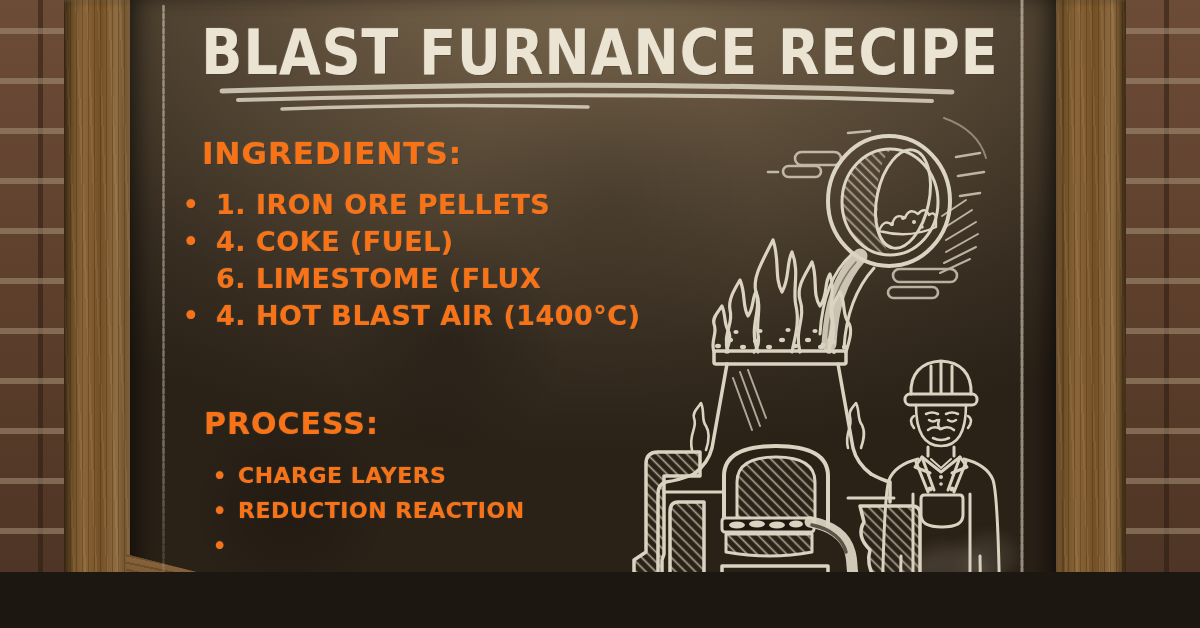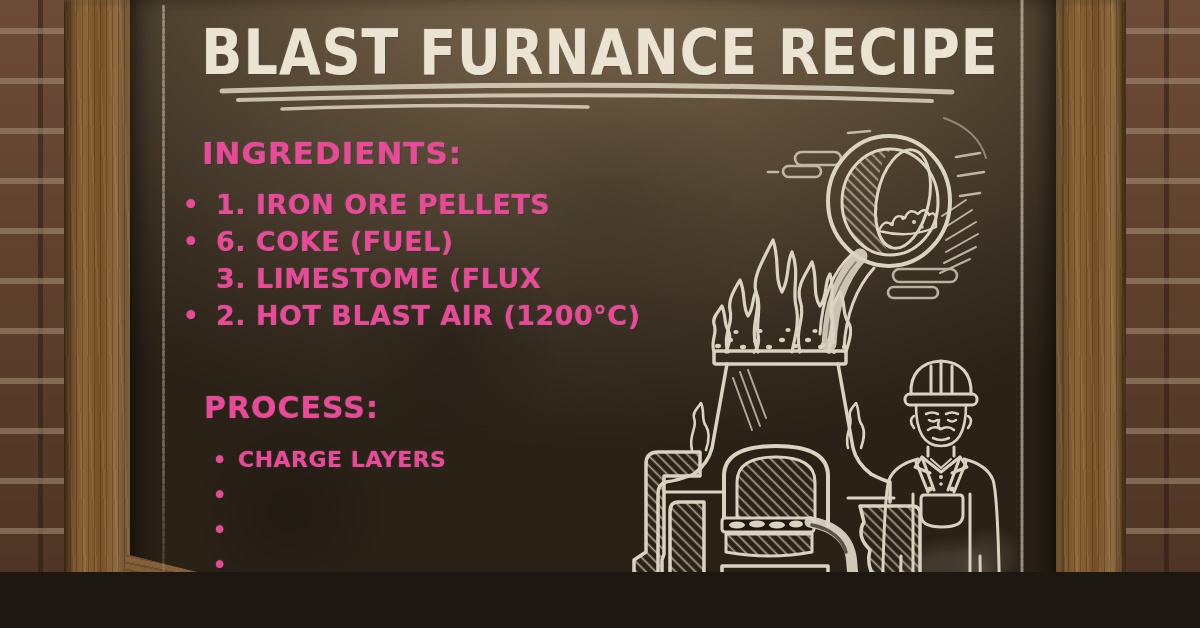--- a/index.html
+++ b/index.html
@@ -34,27 +34,27 @@
     background-color:#322a1f;
     background-image:
       radial-gradient(circle 160px at 320px 340px, rgba(0,0,0,.20), transparent 72%),
       radial-gradient(circle 140px at 160px 510px, rgba(0,0,0,.18), transparent 70%),
       radial-gradient(circle 200px at 480px 200px, rgba(0,0,0,.12), transparent 75%),
       radial-gradient(ellipse 95% 85% at 51% -8%, #7c6a50 0%, #685741 26%, #4e4130 52%, #372d21 74%, #2a2117 94%);
     box-shadow:inset 16px 0 24px -12px rgba(0,0,0,.6),
                inset -16px 0 24px -12px rgba(0,0,0,.6),
                inset 0 -24px 46px -20px rgba(0,0,0,.5);}
   
-  .chalk{color:#ec4899;text-shadow:0 0 1.5px rgba(240,233,218,.38),1px 1px 0 rgba(0,0,0,.28);}
+  .chalk{color:#f97316;text-shadow:0 0 1.5px rgba(240,233,218,.38),1px 1px 0 rgba(0,0,0,.28);}
   #title{position:absolute;left:165px;top:16px;width:870px;text-align:center;
     font-size:54px;font-weight:700;letter-spacing:1px;color:#ece4d3;
     transform:scaleY(1.15);transform-origin:top center;white-space:nowrap;}
   .list-block{position:absolute;}
   #ingredients{left:180px;top:136px;width:470px;}
-  #process{left:180px;top:392px;width:470px;}
+  #process{left:180px;top:408px;width:470px;}
   .list-heading{font-size:31px;font-weight:700;letter-spacing:1px;line-height:34px;padding-left:22px;}
   #process .list-heading{font-size:30px;line-height:32px;padding-left:24px;}
   .rows{margin-top:16px;}
   #process .rows{margin-top:18px;}
   .row{display:flex;align-items:center;height:37px;}
   #process .row{height:35px;padding-left:30px;}
   .bullet{width:34px;font-size:30px;line-height:1;padding-left:2px;}
   #process .bullet{width:26px;font-size:26px;}
   .item-text{font-size:27px;font-weight:700;letter-spacing:.5px;white-space:nowrap;}
   #process .item-text{font-size:22px;}
@@ -77,42 +77,43 @@
 
   <div id="ingredients" class="list-block">
     <div class="list-heading chalk">INGREDIENTS:</div>
     <div class="rows">
       <div class="row">
         <span class="bullet chalk">•</span>
         <span class="item-text chalk">1. IRON ORE PELLETS</span>
       </div>
       <div class="row">
         <span class="bullet chalk">•</span>
-        <span class="item-text chalk">6. COKE (FUEL)</span>
+        <span class="item-text chalk">4. COKE (FUEL)</span>
       </div>
       <div class="row">
         <span class="bullet chalk"></span>
-        <span class="item-text chalk">3. LIMESTOME (FLUX</span>
-      </div>
-      <div class="row">
-        <span class="bullet chalk">•</span>
-        <span class="item-text chalk">2. HOT BLAST AIR (1200°C)</span>
+        <span class="item-text chalk">6. LIMESTOME (FLUX</span>
+      </div>
+      <div class="row">
+        <span class="bullet chalk">•</span>
+        <span class="item-text chalk">4. HOT BLAST AIR (1400°C)</span>
       </div>
     </div>
   </div>
 
   <div id="process" class="list-block">
     <div class="list-heading chalk">PROCESS:</div>
     <div class="rows">
       <div class="row">
         <span class="bullet chalk">•</span>
         <span class="item-text chalk">CHARGE LAYERS</span>
       </div>
       <div class="row">
         <span class="bullet chalk">•</span>
+        <span class="item-text chalk">REDUCTION REACTION</span>
       </div>
       <div class="row">
         <span class="bullet chalk">•</span>
       </div>
       <div class="row">
         <span class="bullet chalk">•</span>
       </div>
     </div>
   </div>
 

